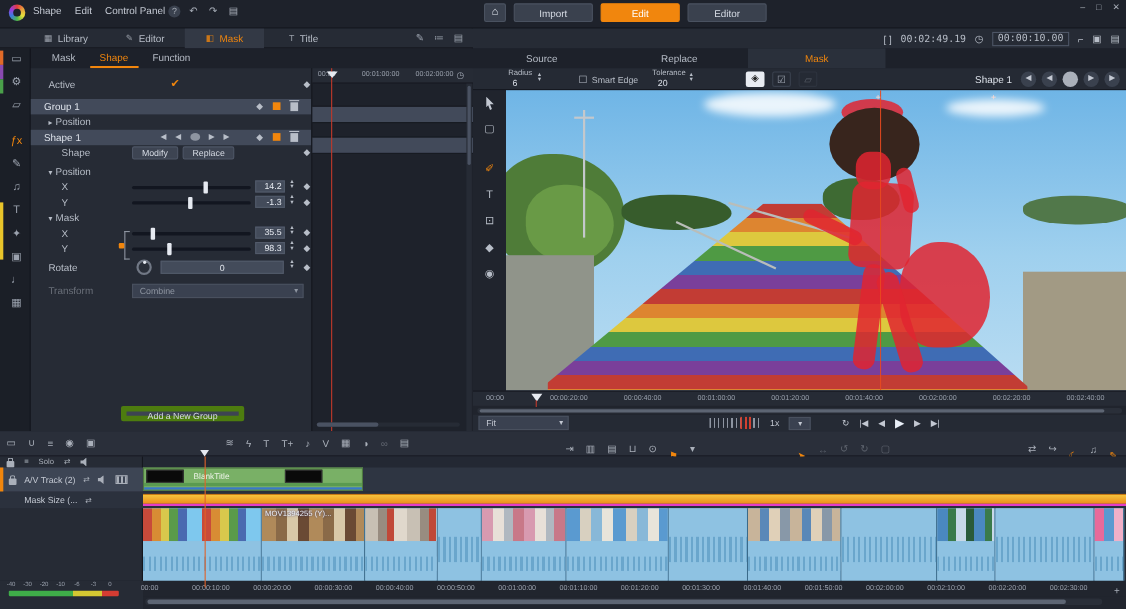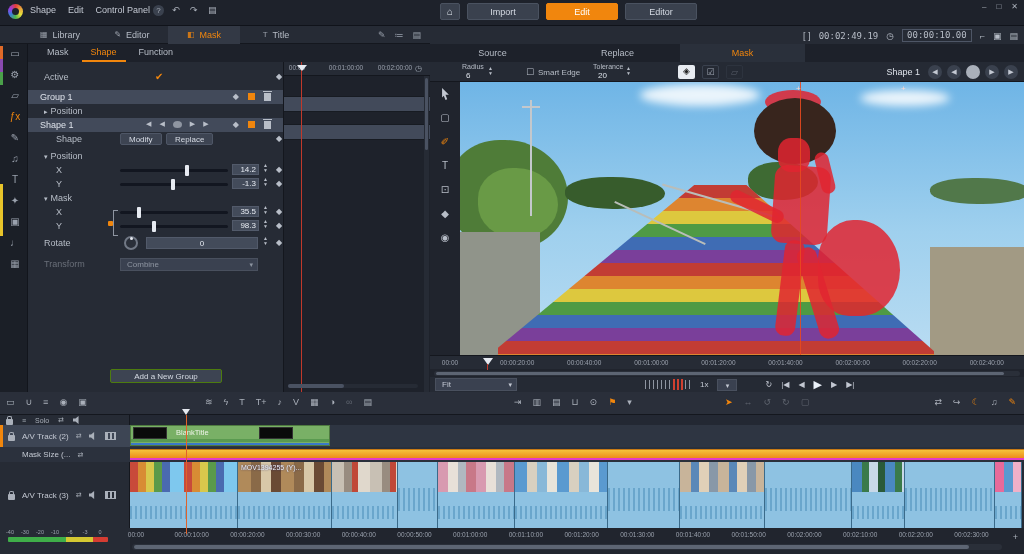--- a/index.html
+++ b/index.html
@@ -1,19 +1,19 @@
 <!DOCTYPE html>
 <html><head>
 <meta charset="utf-8">
 <style>
   * { margin:0; padding:0; box-sizing:border-box; font-family:"Liberation Sans","DejaVu Sans",sans-serif; }
   html,body { background:#0d0f14; }
   #root { position:relative; width:1024px; height:554px; background:#14171e; color:#c3c8d2; font-size:9px; overflow:hidden; }
   .dim { opacity:.4; }
-  .orange { color:#f1860d !important; }
+  .orange { color:#f1860d !important;margin-top:12px; }
   .mono { font-family:"DejaVu Sans Mono","Liberation Mono",monospace; }
 
   
   .topbar { position:absolute; left:0; top:0; width:1024px; height:26px; background:#1e222b; border-bottom:1px solid #10131a; }
   .logo { position:absolute; left:8px; top:4px; width:15px; height:15px; border-radius:50%;
           background:conic-gradient(#e43c3c,#e8a23c,#e8e03c,#4cb84c,#3c7ce0,#9c3ce0,#e43c3c); }
   .logo::after { content:""; position:absolute; left:4px; top:4px; width:7px; height:7px; border-radius:50%; background:#1e222b; }
   .menus { position:absolute; left:30px; top:5px; display:flex; gap:12px; }
   .menu-item { color:#c3c8d2; cursor:default; }
   .mb-ic { position:absolute; top:5px; color:#aab0ba; font-size:9px; }
@@ -71,23 +71,23 @@
   .slider { position:absolute; left:92px; top:6px; width:108px; height:3px; background:#121620; border-radius:2px; }
   .slider .thumb { position:absolute; top:-4px; width:4px; height:11px; background:#e6eaf1; border-radius:1px; }
   .valbox { position:absolute; left:204px; top:1px; width:27px; height:11px; background:#434b5a; border:1px solid #525a6a; color:#e6eaf1; font-size:8px; text-align:right; padding-right:2px; line-height:10px; }
   .stepper { position:absolute; left:235px; top:0px; width:7px; display:flex; flex-direction:column; line-height:5px; font-size:5px; color:#b8bec8; }
   .kcol { left:248px; }
   .size-link { position:absolute; left:85px; top:148px; width:5px; height:26px; border-left:1px solid #8e95a1; border-top:1px solid #8e95a1; border-bottom:1px solid #8e95a1; }
   .size-dot { position:absolute; left:80px; top:159px; width:5px; height:5px; background:#f1860d; border-radius:1px; }
   .dial { position:absolute; left:96px; top:0px; width:14px; height:14px; border-radius:50%; background:#2a2f39; border:2px solid #717885; }
   .dial::after { content:""; position:absolute; left:4px; top:-1px; width:3px; height:3px; border-radius:50%; background:#e6eaf1; }
   .rotval { position:absolute; left:118px; top:1px; width:112px; height:12px; background:#434b5a; border:1px solid #525a6a; color:#e6eaf1; font-size:8px; text-align:center; line-height:11px; }
-  .tsel { position:absolute; left:92px; top:1px; width:138px; height:13px; background:#3a4150; border:1px solid #49505e; color:#8e95a1; font-size:8px; line-height:12px; padding-left:6px; }
+  .tsel { position:absolute; left:92px; top:1px; width:156px; height:13px; background:#3a4150; border:1px solid #49505e; color:#8e95a1; font-size:8px; line-height:12px; padding-left:6px; }
   .tsel .car { position:absolute; right:4px; top:0; font-size:7px; }
-  .addgroup { position:absolute; left:82px; bottom:9px; width:112px; height:14px; background:#3d4452; border:1px solid #4d7c0f; border-radius:2px; color:#d6dbe4; font-size:8px; }
+  .addgroup { position:absolute; left:82px; bottom:9px; width:112px; height:14px; background:#3d4452; border:5px solid #4d7c0f; border-radius:2px; color:#d6dbe4; font-size:8px; }
 
   
   .keys { flex:1; background:#1e222b; position:relative; border-left:1px solid #14171e; }
   .kf-ruler { position:absolute; left:0; top:0; width:100%; height:14px; background:#262b35; border-bottom:1px solid #14171e; }
   .kf-ruler .rl { position:absolute; top:2px; transform:translateX(-50%); font-size:6.5px; color:#9aa1ad; }
   .kf-clock { position:absolute; right:8px; top:2px; color:#9aa1ad; font-size:8px; }
   .kf-band { position:absolute; left:0; width:100%; background:#424a5a; }
   .kf-line { position:absolute; left:0; width:100%; height:1px; background:#171b22; }
   .kf-ph { position:absolute; left:17px; top:0; width:1px; height:100%; background:#c0392b; }
   .kf-ph::before { content:""; position:absolute; left:-4px; top:3px; border:5px solid transparent; border-top:6px solid #e6eaf1; }
@@ -713,27 +713,20 @@
           <span class="ic-lock"></span>
           <span>A/V Track (2)</span>
           <span class="ic-link">⇄</span>
           <span class="ic-spk"></span>
           <span class="ic-film"></span>
         </div>
         <div class="hdr" style="top:32px;height:15px;background:#2b313d;padding-left:22px">
           <span>Mask Size (...</span>
           <span class="ic-link">⇄</span>
         </div>
-        <div class="hdr" style="top:47px;height:66px">
-          <span class="ic-lock"></span>
-          <span>A/V Track (3)</span>
-          <span class="ic-link">⇄</span>
-          <span class="ic-spk"></span>
-          <span class="ic-film"></span>
-        </div>
       </div>
     </div>
 
     <div class="tl-ph"></div>
 
     <div class="tl-bottom">
       <div class="meter-cell">
         <div class="meter-labels">
             <span class="rl" style="left: 4px;">-40</span>
             <span class="rl" style="left: 19px;">-30</span>

